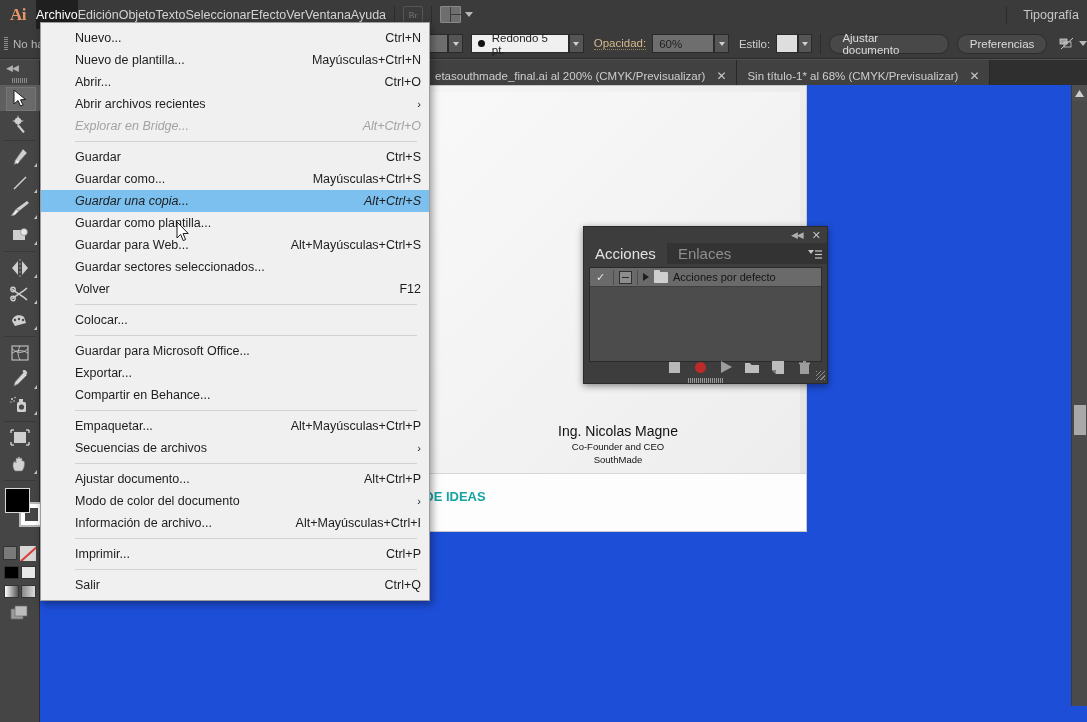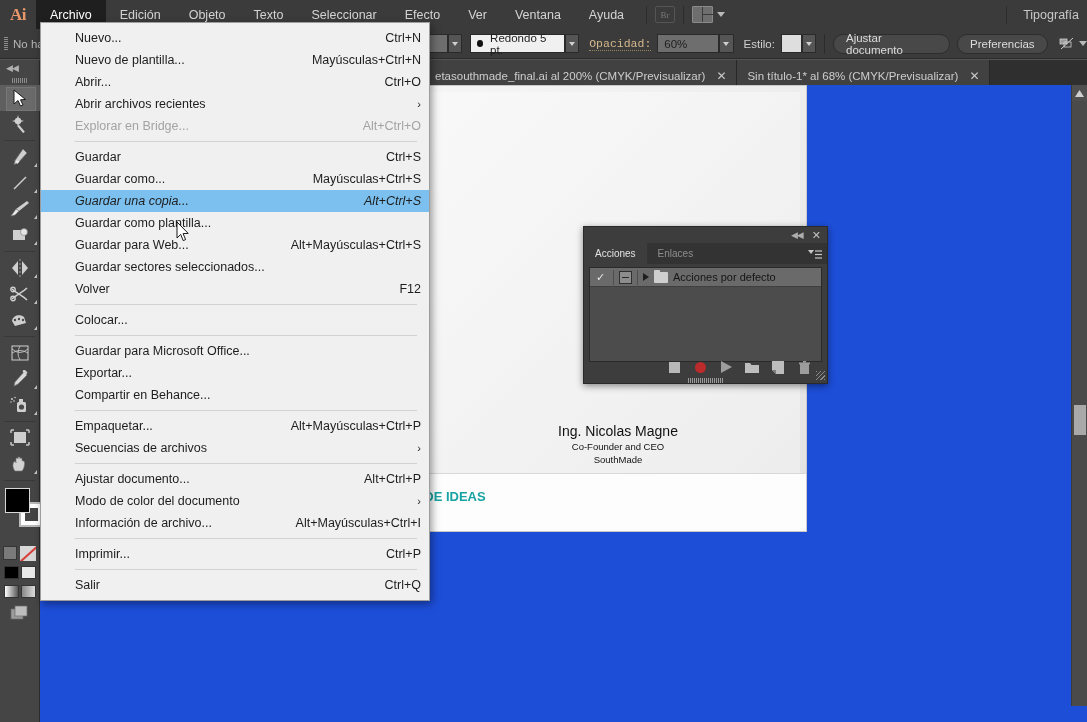--- a/index.html
+++ b/index.html
@@ -15,21 +15,21 @@
   .menubar{
     position:absolute;left:0;top:0;width:1087px;height:29px;
     background:#3b3b3b;display:flex;align-items:center;
   }
   .ai-logo{
     width:36px;height:29px;display:flex;align-items:center;justify-content:center;
     color:#e8976b;font-weight:bold;font-size:17px;font-family:"Liberation Serif",serif;
     letter-spacing:-0.5px;
   }
   .menu-item{
-    height:29px;padding:0 14px;display:flex;align-items:center;
+    height:29px;padding:0 0;display:flex;align-items:center;
     color:#d4d4d4;font-size:12.5px;white-space:nowrap;
   }
   .menu-item.active{background:#1f1f1f;color:#ffffff;}
   .mb-sep{width:1px;height:18px;background:#2c2c2c;margin:0 8px;}
   .mb-icon-br{
     width:20px;height:17px;border:1px solid #555;border-radius:2px;
     color:#777;font-size:9px;display:flex;align-items:center;justify-content:center;
     font-family:"Liberation Serif",serif;
   }
   .mb-arrange{
@@ -63,21 +63,21 @@
     height:19px;background:#555;border:1px solid #2a2a2a;width:15px;
     display:flex;align-items:center;justify-content:center;
   }
   .ob-dd .caret-dn{border-top-color:#cfcfcf;margin:0;border-left-width:3px;border-right-width:3px;border-top-width:4px;}
   .brush-combo{
     display:flex;align-items:center;height:19px;background:#f0f0f0;border:1px solid #2a2a2a;
     padding:0 6px;color:#1c1c1c;font-size:11.5px;min-width:88px;
   }
   .brush-dot{width:7px;height:7px;border-radius:50%;background:#111;margin-right:7px;}
   .ob-label{color:#d0d0d0;font-size:11.5px;margin:0 6px 0 10px;}
-  .ob-label.dotted{color:#d6b98d;border-bottom:1px dotted #9b8660;font-family:Liberation Mono, monospace;}
+  .ob-label.dotted{color:#d6b98d;border-bottom:1px dotted #9b8660;}
   .ob-field{
     height:19px;background:#6e6e6e;border:1px solid #2a2a2a;color:#1f1f1f;font-size:11.5px;
     display:flex;align-items:center;padding:0 6px;min-width:62px;
   }
   .ob-white{width:22px;height:19px;background:#dedede;border:1px solid #2a2a2a;}
   .ob-btn{
     height:20px;background:#484848;border:1px solid #2d2d2d;border-radius:10px;
     color:#dcdcdc;font-size:11.5px;display:flex;align-items:center;padding:0 12px;
   }
   .ob-vsep{width:1px;height:20px;background:#2c2c2c;margin:0 8px;}
@@ -167,21 +167,21 @@
 
   
   .actions-panel{
     position:absolute;left:583px;top:226px;width:245px;height:158px;
     background:#3d3d3d;border:1px solid #2a2a2a;box-shadow:0 2px 7px rgba(0,0,0,.45);
   }
   .ap-titlebar{height:16px;background:#3d3d3d;display:flex;align-items:center;justify-content:flex-end;padding-right:6px;gap:9px;}
   .ap-collapse{color:#aeaeae;font-size:9px;letter-spacing:-1px;}
   .ap-close{color:#c2c2c2;font-size:11px;line-height:1;}
   .ap-tabs{height:21px;background:#333;display:flex;align-items:stretch;position:relative;}
-  .ap-tab{padding:0 11px;display:flex;align-items:center;font-size:10px;color:#8f8f8f;}
+  .ap-tab{padding:0 11px;display:flex;align-items:center;font-size:15px;color:#8f8f8f;}
   .ap-tab.active{background:#3d3d3d;color:#e2e2e2;}
   .ap-menu{position:absolute;right:5px;top:4px;}
   .ap-body{position:absolute;left:5px;top:40px;width:233px;height:95px;background:#4c4c4c;border:1px solid #2a2a2a;}
   .ap-row{height:19px;display:flex;align-items:center;background:#6a6a6a;border-bottom:1px solid #3f3f3f;padding-left:3px;gap:5px;}
   .ap-check{color:#e8e8e8;font-size:11px;width:15px;text-align:center;}
   .ap-togglebox{width:13px;height:13px;border:1px solid #2f2f2f;background:#8d8d8d;display:flex;align-items:center;justify-content:center;}
   .ap-togglebox i{width:7px;height:1px;background:#2a2a2a;display:block;}
   .ap-vsep{width:1px;height:15px;background:#4e4e4e;}
   .ap-tri{width:0;height:0;border-top:4px solid transparent;border-bottom:4px solid transparent;border-left:6px solid #1f1f1f;}
   .ap-folder{width:14px;height:11px;background:#cfcfcf;border-radius:1px;position:relative;}
@@ -200,21 +200,21 @@
     background:#f0f0f0;border:1px solid #9d9d9d;
     box-shadow:2px 3px 8px rgba(0,0,0,.4);
     padding:4px 0;z-index:60;
   }
   .dd-item{
     height:22px;display:flex;align-items:center;padding:0 8px 0 34px;
     font-size:12.5px;color:#1d1d1d;position:relative;
   }
   .dd-item .shortcut{margin-left:auto;color:#1d1d1d;font-size:12.5px;padding-left:24px;}
   .dd-item.highlight{background:#7cc0ef;font-style:italic;}
-  .dd-item.disabled{color:#a3a3a3;}
+  .dd-item.disabled{color:#a3a3a3;font-style:italic;}
   .dd-item.disabled .shortcut{color:#a3a3a3;}
   .dd-item .submenu-arrow{margin-left:auto;color:#1d1d1d;font-size:11px;}
   .dd-sep{height:1px;background:#d2d2d2;margin:4px 12px 4px 34px;}
   .cursor{
     position:absolute;left:176px;top:222px;z-index:80;width:14px;height:20px;
     pointer-events:none;
   }
 </style>
 </head>
 <body>

